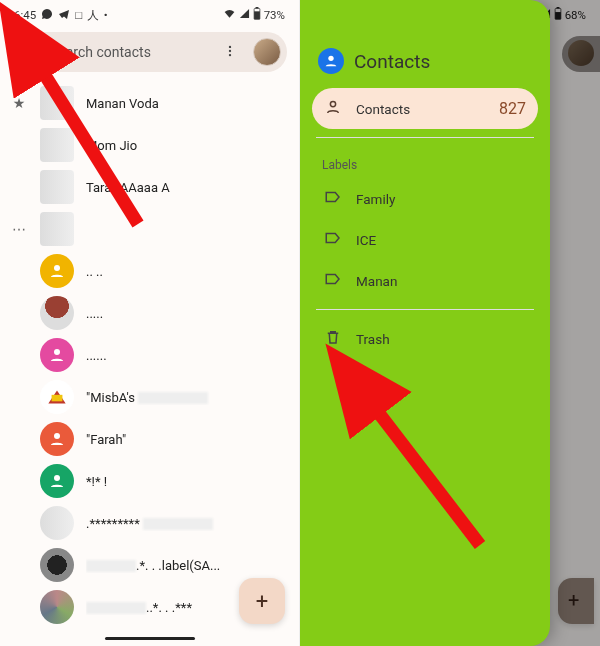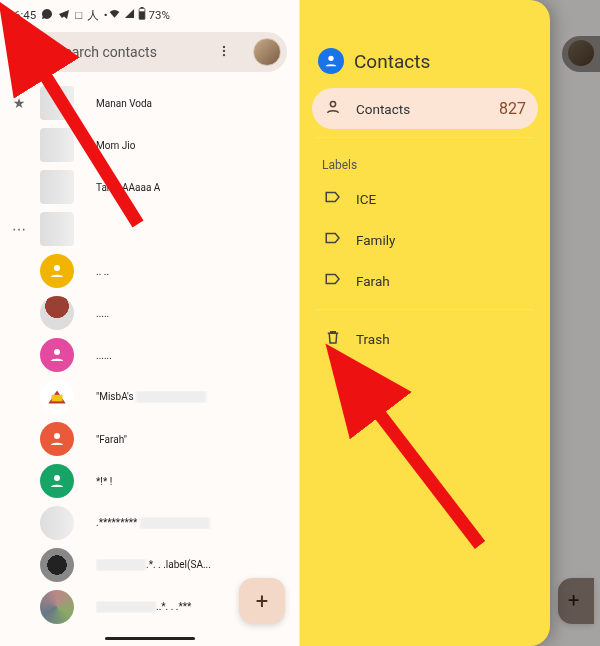--- a/index.html
+++ b/index.html
@@ -2,45 +2,45 @@
 <html><head>
 <meta charset="utf-8">
 <style>
   * { box-sizing: border-box; margin: 0; padding: 0; font-family: Roboto, Arial, sans-serif; }
   body { width: 600px; height: 646px; background: #fff; display: flex; position: relative; }
   .screen { position: relative; background: #fefbf9; height: 646px; overflow: hidden; }
   .screen.left { width: 300px; border-right: 1px solid #eee; }
   .screen.right { width: 300px; }
 
   
-  .statusbar { display: flex; align-items: center; padding: 6px 14px 2px; font-size: 11.5px; color: #333; height: 26px; }
+  .statusbar { display: flex; align-items: center; justify-content: space-between; padding: 6px 14px 2px; font-size: 11.5px; color: #333; height: 26px; }
   .statusbar .sb-left { display: flex; align-items: center; gap: 5px; }
   .statusbar .sb-right { display: flex; align-items: center; gap: 3px; }
 
   
-  .searchbar { margin: 6px 12px 10px; height: 40px; background: #f0e7e2; border-radius: 20px; display: flex; align-items: center; padding: 0 6px 0 10px; gap: 16px; }
+  .searchbar { margin: 6px 12px 10px; height: 40px; background: #f0e7e2; border-radius: 20px; display: flex; align-items: center; padding: 0 6px 0 10px; gap: 10px; }
   .searchbar .placeholder { flex: 1; color: #555; font-size: 14px; }
   .avatar-small { width: 28px; height: 28px; border-radius: 50%; background: linear-gradient(135deg,#c9aa88,#7a5c44); border: 1px solid #d6c8bd; }
 
   
   .list { padding: 0 0 0 0; }
   .row { display: flex; align-items: center; padding: 4px 16px 4px 10px; gap: 12px; min-height: 42px; }
   .row .gutter { width: 18px; display:flex; justify-content:center; color:#666; font-size:14px; }
   .row .thumb { width: 34px; height: 34px; border-radius: 50%; flex-shrink: 0; display:flex; align-items:center; justify-content:center; color:#fff; font-size:16px; }
   .row .thumb.sq { border-radius: 4px; }
-  .row .name { font-size: 10px; color: #222; flex:1; white-space:nowrap; overflow:hidden; text-overflow:ellipsis;margin-left:10px; }
+  .row .name { font-size: 13px; color: #222; flex:1; white-space:nowrap; overflow:hidden; text-overflow:ellipsis; }
   .row .name .blur { display:inline-block; width:70px; height:12px; background:#eee; filter:blur(1px); vertical-align:middle; }
   .blurthumb { background: linear-gradient(90deg,#ddd,#eee); filter:blur(0.5px); }
 
   .fab { position: absolute; bottom: 22px; right: 14px; width: 46px; height: 46px; border-radius: 14px; background: #f3d8c7; display:flex; align-items:center; justify-content:center; font-size:22px; color:#4a2f22; box-shadow: 0 2px 6px rgba(0,0,0,.15); }
   .navbar { position:absolute; bottom:6px; left:50%; transform:translateX(-50%); width:90px; height:3px; background:#222; border-radius:3px; }
 
   
   .scrim { position:absolute; inset:0; background:rgba(0,0,0,.35); }
-  .drawer { position:absolute; top:0; left:0; width:250px; height:100%; background:#fde047; border-top-right-radius:20px; border-bottom-right-radius:20px; padding: 48px 12px 24px; box-shadow: 4px 0 16px rgba(0,0,0,.25);}
+  .drawer { position:absolute; top:0; left:0; width:250px; height:100%; background:#84cc16; border-top-right-radius:20px; border-bottom-right-radius:20px; padding: 48px 12px 24px; box-shadow: 4px 0 16px rgba(0,0,0,.25);}
   .drawer-header { display:flex; align-items:center; gap:10px; padding: 0 6px 14px; }
   .drawer-header .logo { width:26px; height:26px; border-radius:50%; background:#1a73e8; display:flex; align-items:center; justify-content:center;}
   .drawer-header .title { font-size:19px; color:#333; }
   .drawer .item { display:flex; align-items:center; gap:14px; padding: 10px 12px; border-radius: 22px; font-size:13.5px; color:#333; }
   .drawer .item.active { background:#fce5d5; }
   .drawer .item .count { margin-left:auto; color:#8a4a2a; font-size:16px; }
   .drawer .item .dot { margin-left:auto; width:7px; height:7px; border-radius:50%; background:#b03020; }
   .drawer .section { font-size:12px; color:#555; padding: 12px 10px 6px; }
   .drawer .divider { border-top:1px solid #ddd; margin: 8px 4px; }
 
@@ -289,33 +289,33 @@
     </div>
 
 
     <div class="divider"></div>
     <div class="section">Labels</div>
 
     <div class="item">
       <span><svg width="18" height="18" viewBox="0 0 24 24">
             <path fill="none" stroke="#444" stroke-width="2" d="M3 6h12l5 6-5 6H3z"></path>
           </svg></span>
+      <span>Family</span>
+    </div>
+    <div class="item">
+      <span><svg width="18" height="18" viewBox="0 0 24 24">
+            <path fill="none" stroke="#444" stroke-width="2" d="M3 6h12l5 6-5 6H3z"></path>
+          </svg></span>
       <span>ICE</span>
     </div>
     <div class="item">
       <span><svg width="18" height="18" viewBox="0 0 24 24">
             <path fill="none" stroke="#444" stroke-width="2" d="M3 6h12l5 6-5 6H3z"></path>
           </svg></span>
-      <span>Family</span>
-    </div>
-    <div class="item">
-      <span><svg width="18" height="18" viewBox="0 0 24 24">
-            <path fill="none" stroke="#444" stroke-width="2" d="M3 6h12l5 6-5 6H3z"></path>
-          </svg></span>
-      <span>Farah</span>
+      <span>Manan</span>
     </div>
 
     <div class="divider"></div>
 
     <div class="item">
       <span><svg width="18" height="18" viewBox="0 0 24 24">
             <path fill="none" stroke="#444" stroke-width="2" d="M5 7h14M9 7V5h6v2M7 7l1 13h8l1-13"></path>
           </svg></span>
       <span>Trash</span>
     </div>

